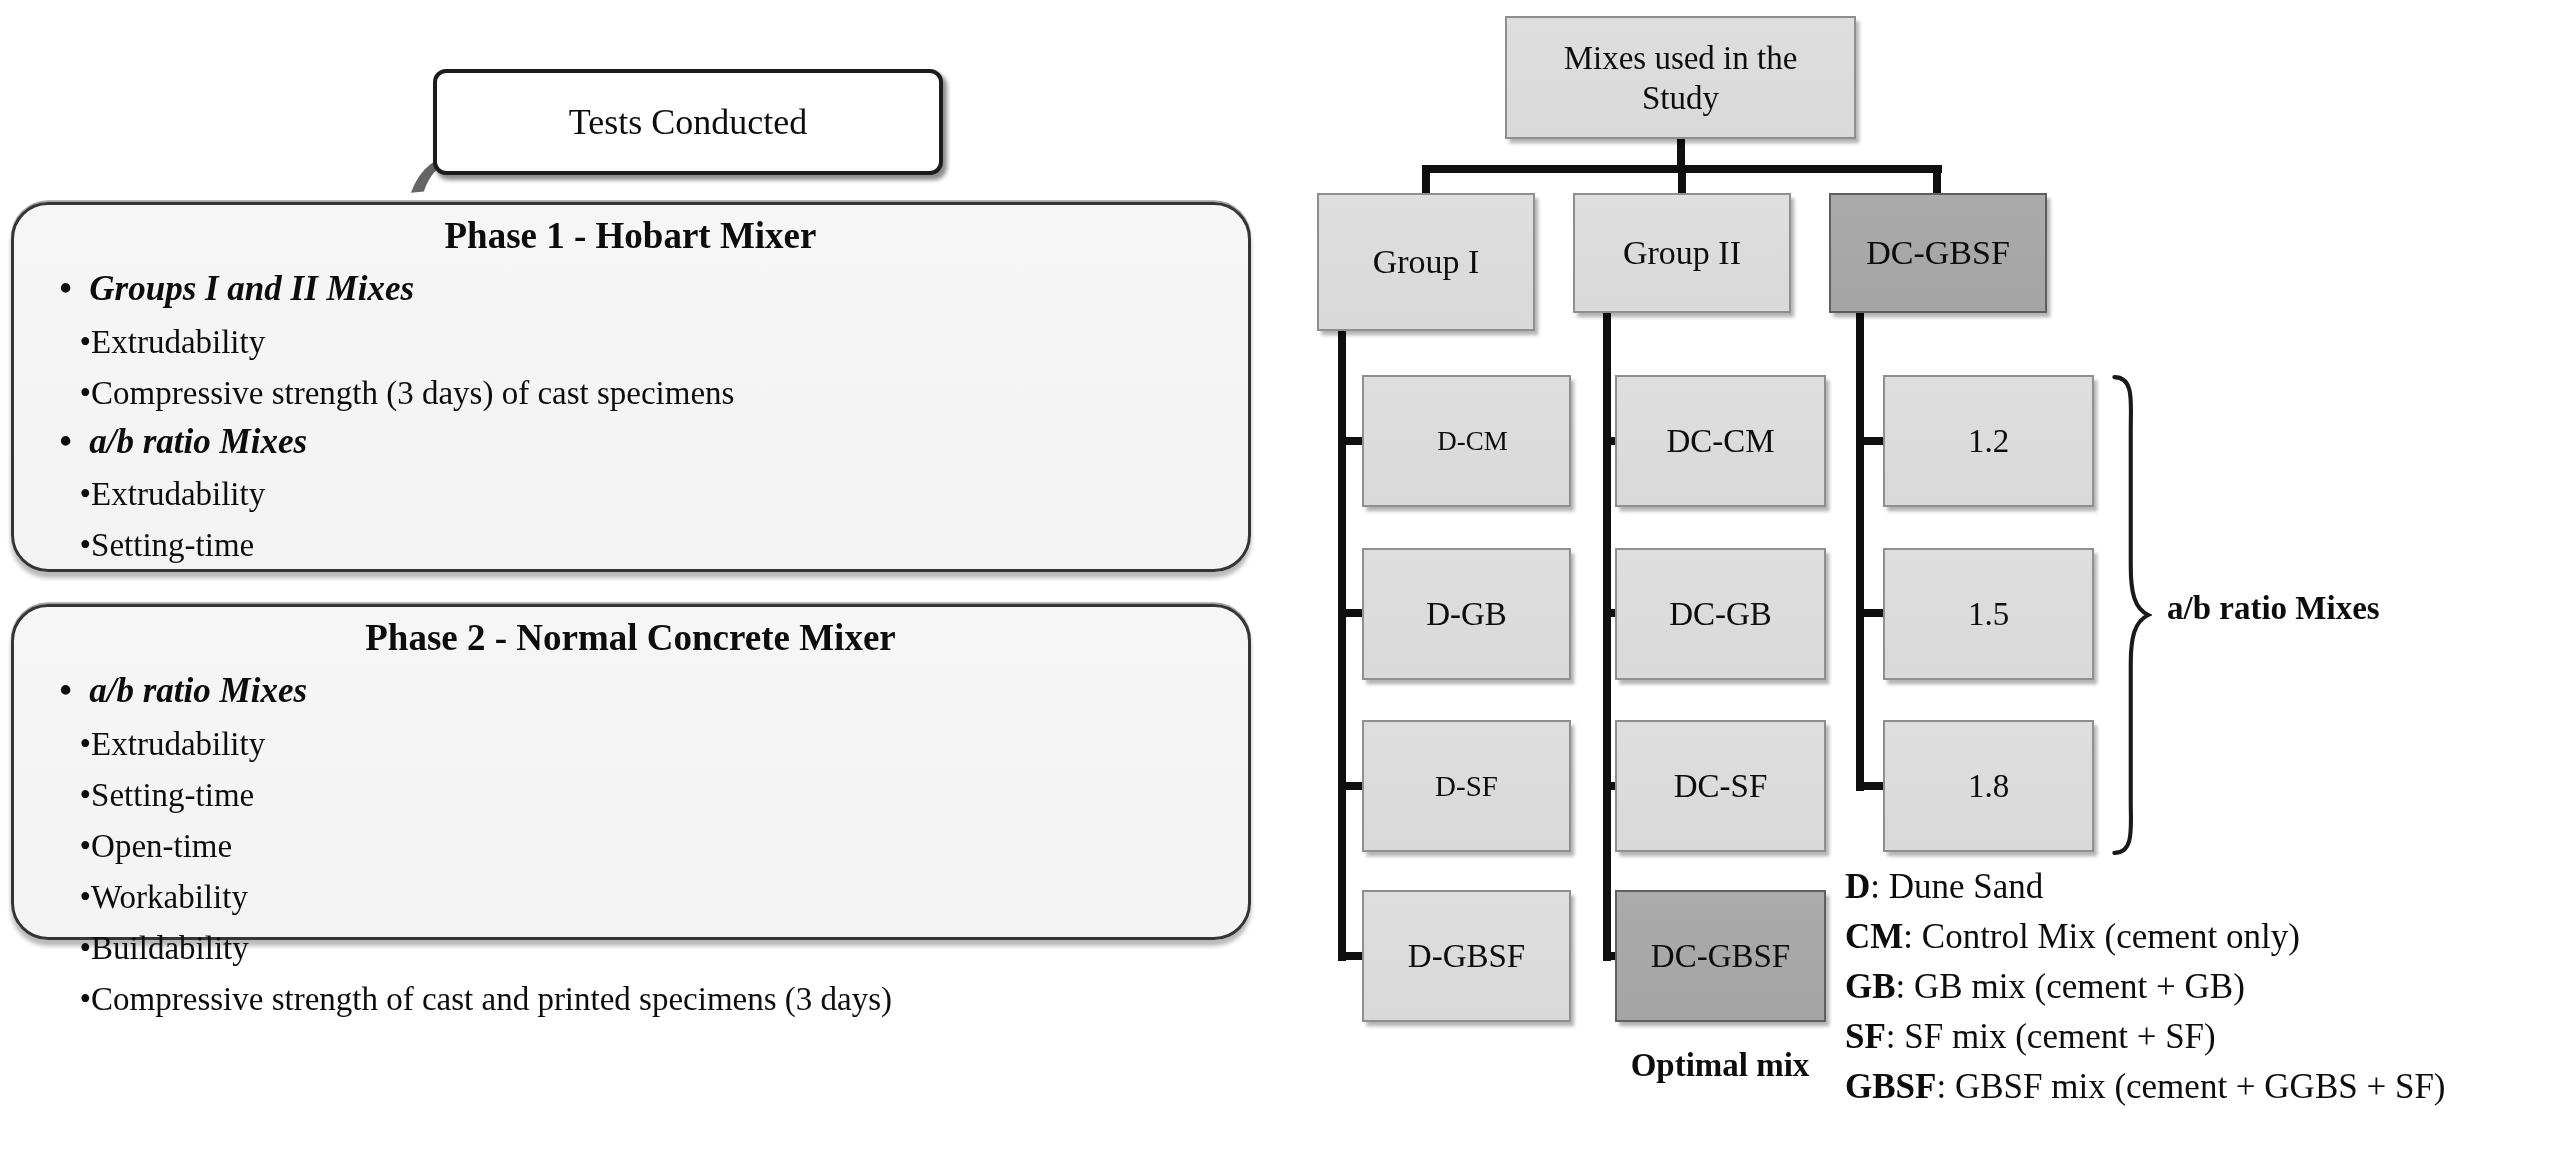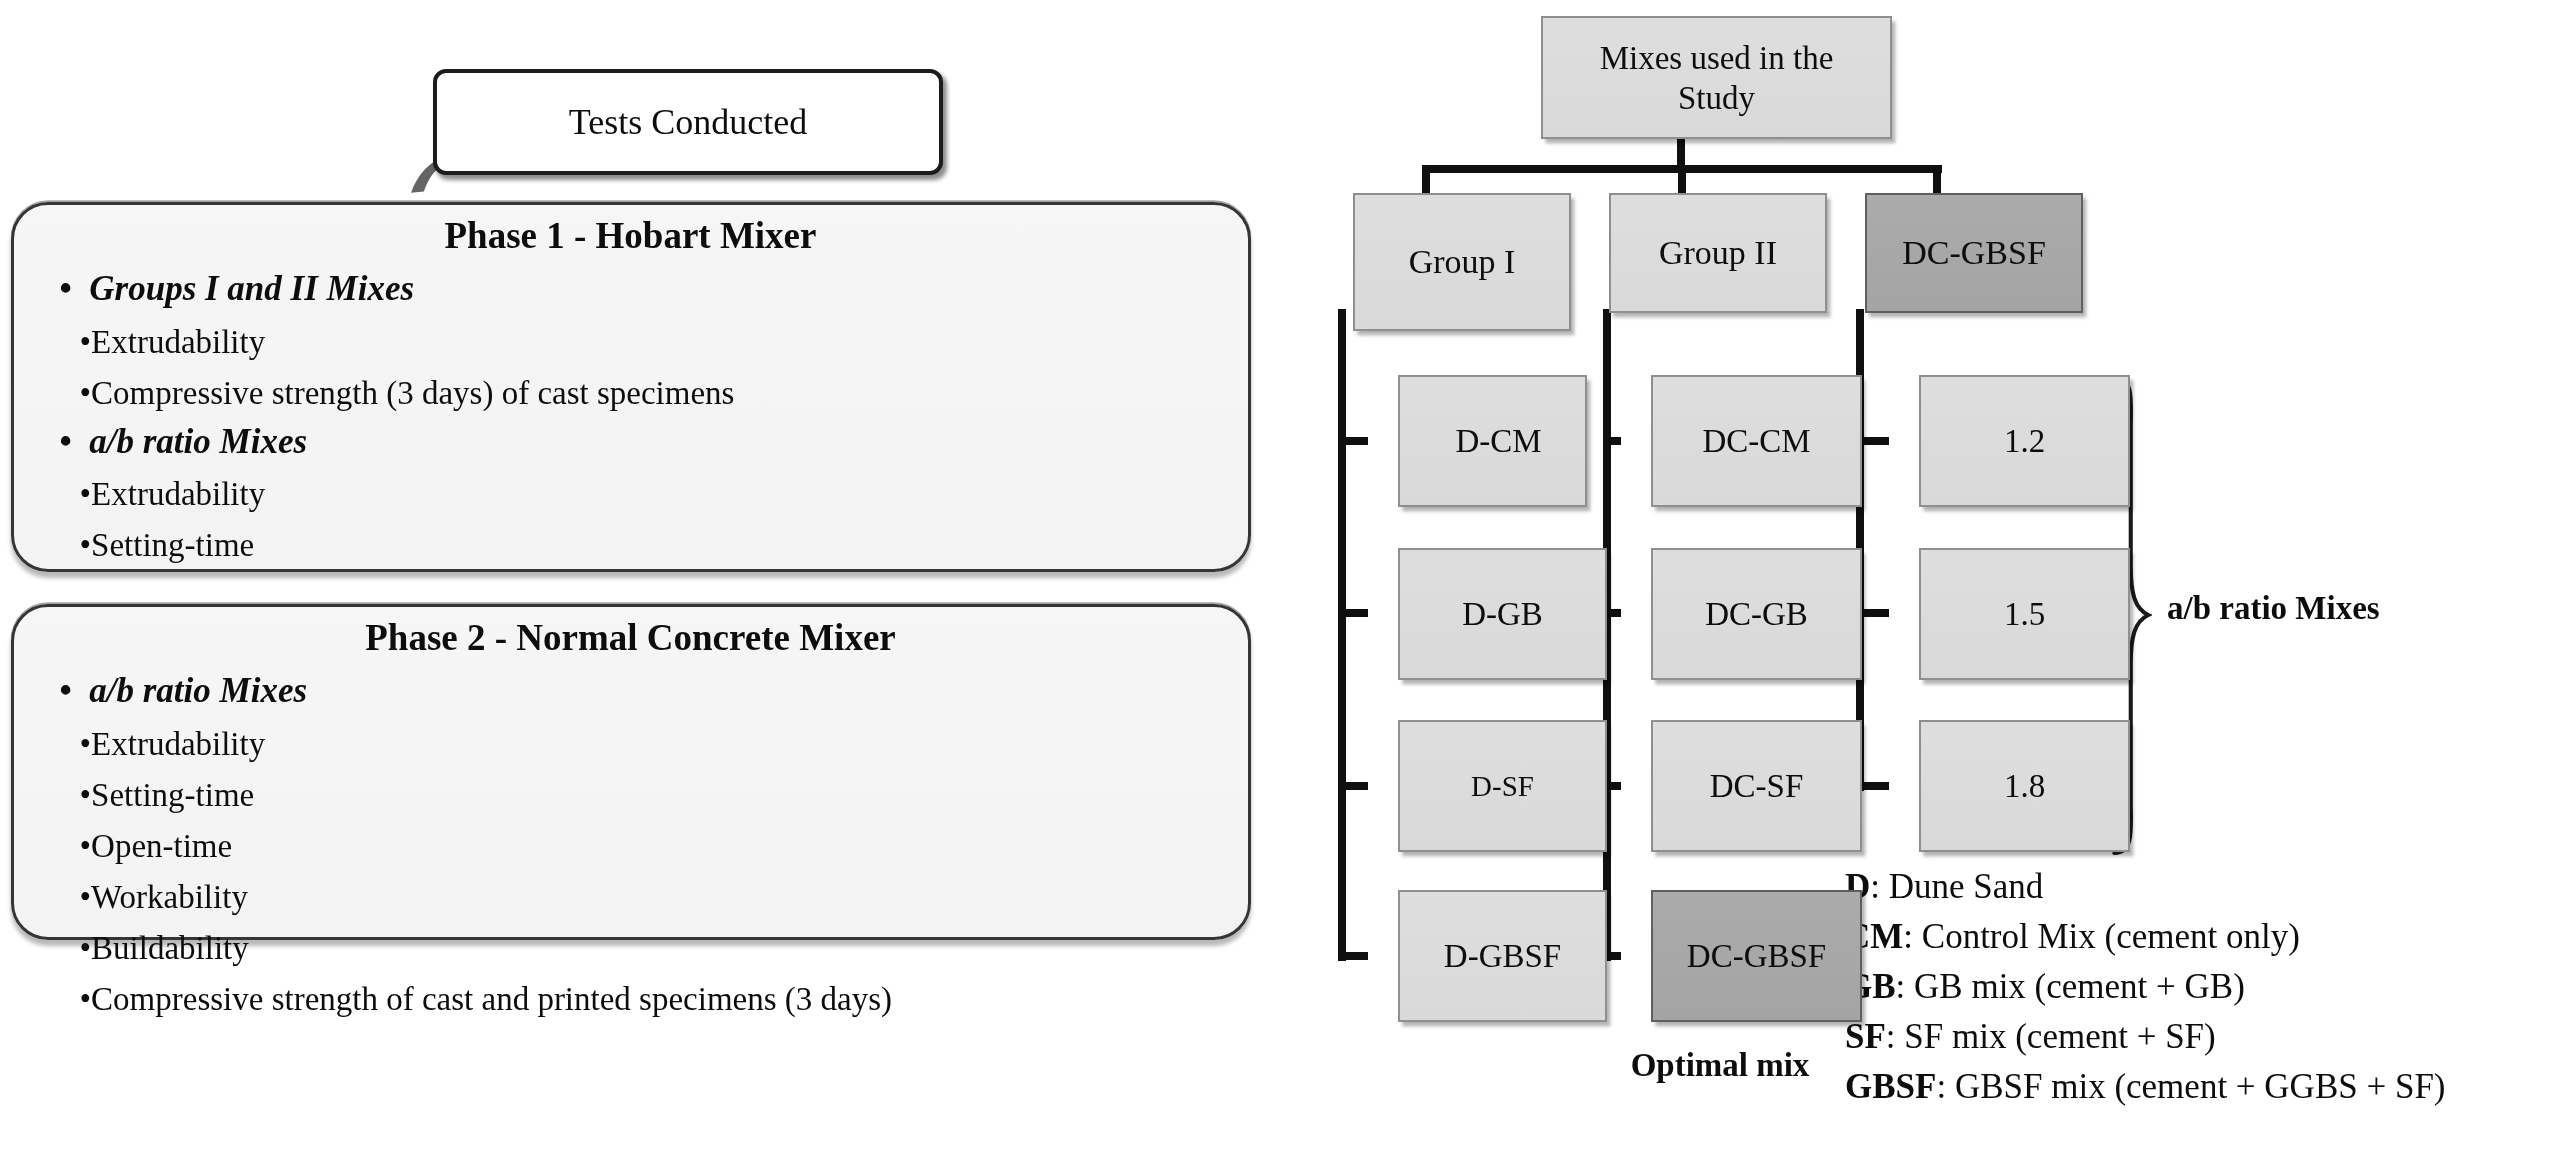--- a/index.html
+++ b/index.html
@@ -60,21 +60,20 @@
   
   .node{
     position:absolute;
     background:linear-gradient(#dedede,var(--box-fill));
     border:2.3px solid var(--box-border);
     box-shadow:3.5px 4.7px 3.5px rgba(0,0,0,0.30);
     box-sizing:border-box;
     display:flex;align-items:center;justify-content:center;
     text-align:center;font-size:34px;color:var(--text);
     z-index:2;
-    margin-left:36px;
   }
   .node.dark{
     background:linear-gradient(#ababab,var(--dark-fill));
     border-color:var(--dark-border);
   }
   #root-box{
     left:1505px;top:16.4px;width:351px;height:123px;
     line-height:1.22;padding:0 30.5px;font-size:33px;
   }
   .tline{position:absolute;background:var(--line);z-index:1;}
@@ -139,21 +138,21 @@
     </div>
     <div id="tree-dynamic">
         <div class="tline" style="left: 1677px; top: 136px; width: 8.2px; height: 37px;"></div>
         <div class="tline" style="left: 1422px; top: 165px; width: 520px; height: 8.2px;"></div>
         <div class="tline" style="left: 1422px; top: 165px; width: 8.2px; height: 36px;"></div>
         <div class="tline" style="left: 1678px; top: 165px; width: 8.2px; height: 36px;"></div>
         <div class="tline" style="left: 1933px; top: 165px; width: 8.2px; height: 36px;"></div>
         <div class="node" style="left: 1317px; top: 193px; width: 218px; height: 138px; font-size: 34px;">Group I</div>
         <div class="tline" style="left: 1338px; top: 309px; width: 8.2px; height: 652px;"></div>
         <div class="tline" style="left: 1338px; top: 437px; width: 30px; height: 8.2px;"></div>
-        <div class="node" style="left: 1362px; top: 375px; width: 189px; height: 132px; font-size: 33px; padding-left: 12px;">D-CM</div>
+        <div class="node" style="left: 1362px; top: 375px; width: 209px; height: 132px; font-size: 27px; padding-left: 12px;">D-CM</div>
         <div class="tline" style="left: 1338px; top: 609px; width: 30px; height: 8.2px;"></div>
         <div class="node" style="left: 1362px; top: 548px; width: 209px; height: 132px; font-size: 33px;">D-GB</div>
         <div class="tline" style="left: 1338px; top: 782px; width: 30px; height: 8.2px;"></div>
         <div class="node" style="left: 1362px; top: 720px; width: 209px; height: 132px; font-size: 29px;">D-SF</div>
         <div class="tline" style="left: 1338px; top: 952px; width: 30px; height: 8.2px;"></div>
         <div class="node" style="left: 1362px; top: 890px; width: 209px; height: 132px; font-size: 33px;">D-GBSF</div>
         <div class="node" style="left: 1573px; top: 193px; width: 218px; height: 120px; font-size: 34px;">Group II</div>
         <div class="tline" style="left: 1603px; top: 309px; width: 8.2px; height: 652px;"></div>
         <div class="tline" style="left: 1603px; top: 437px; width: 18px; height: 8.2px;"></div>
         <div class="node" style="left: 1615px; top: 375px; width: 211px; height: 132px; font-size: 33px;">DC-CM</div>

